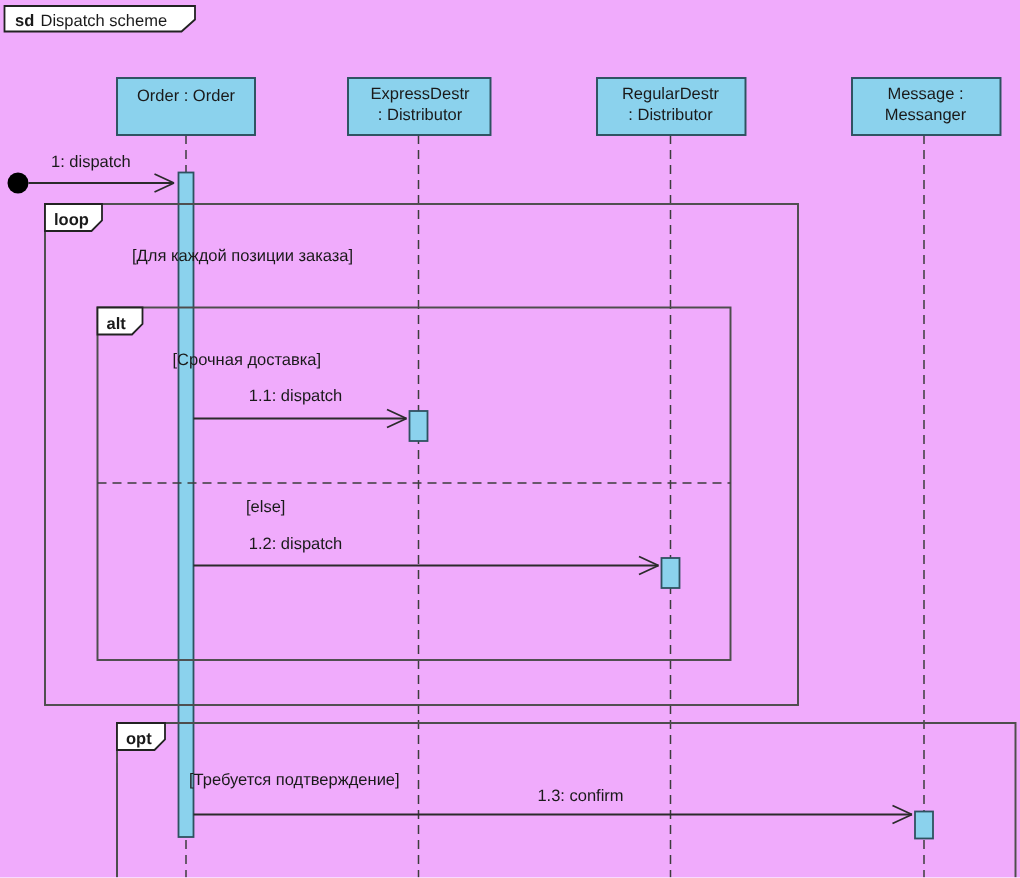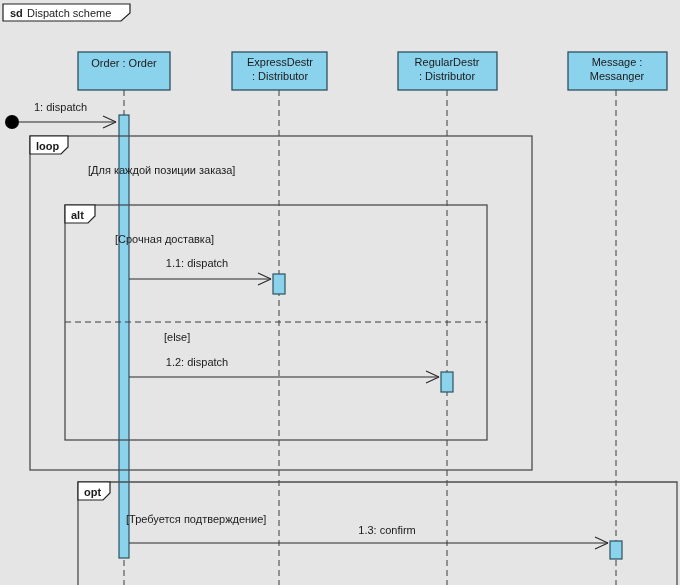--- a/index.html
+++ b/index.html
@@ -1,20 +1,20 @@
 <!DOCTYPE html>
 <html><head>
 <meta charset="utf-8">
 <style>
   html, body { margin: 0; padding: 0; background: #ffffff; }
   .stage {
     position: relative;
     width: 680px;
     height: 585px;
-    background: #e5e5e5;
+    background: #f0abfc;
     font-family: "Liberation Sans", sans-serif;
     overflow: hidden;
   }
   svg text {
     font-family: "Liberation Sans", sans-serif;
     font-size: 11px;
     fill: #1a1a1a;
   }
   svg text.bold { font-weight: bold; }
   .lifeline-dash { stroke: #3c3c3c; stroke-width: 1; stroke-dasharray: 6 4; }

